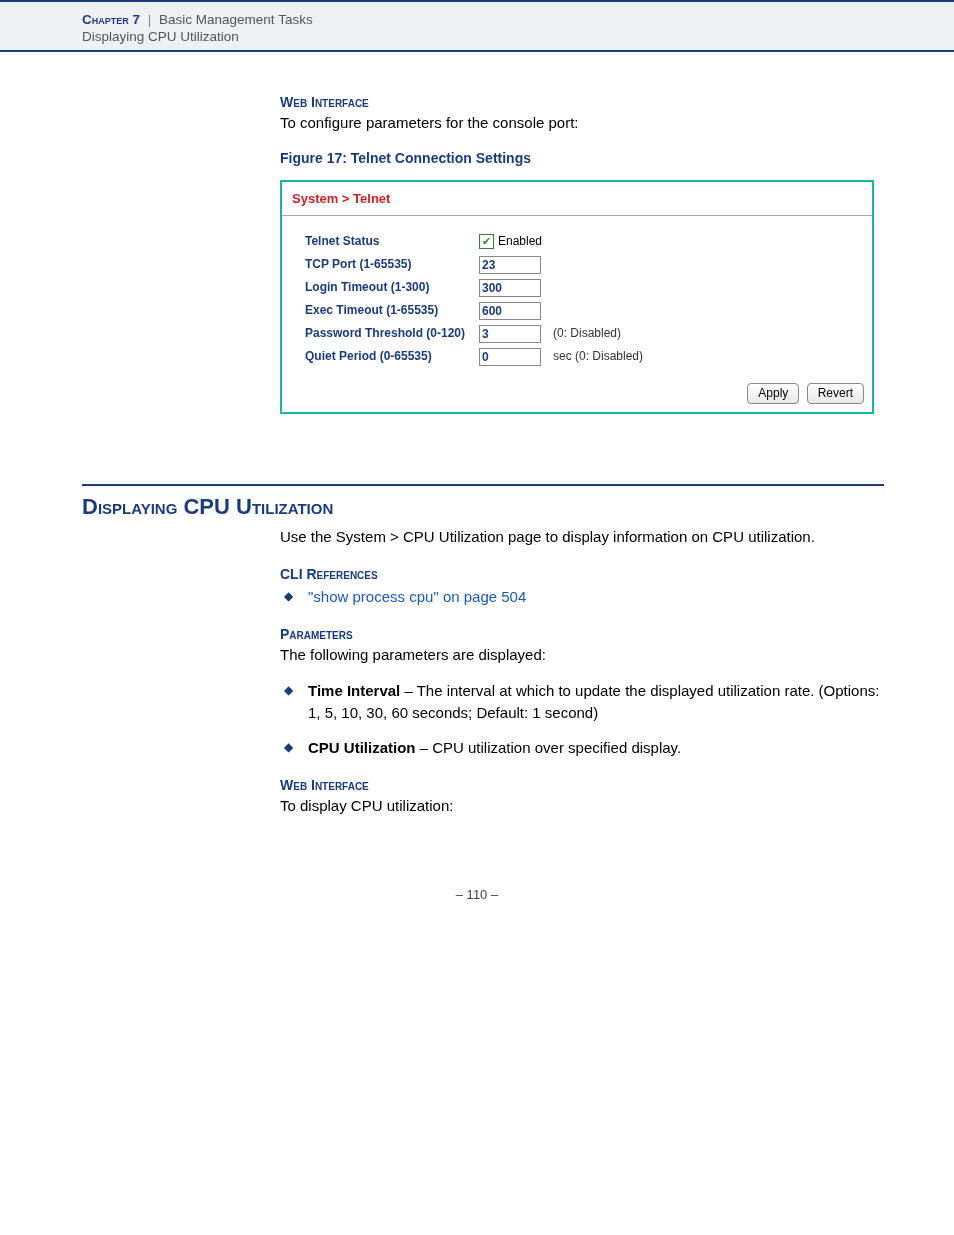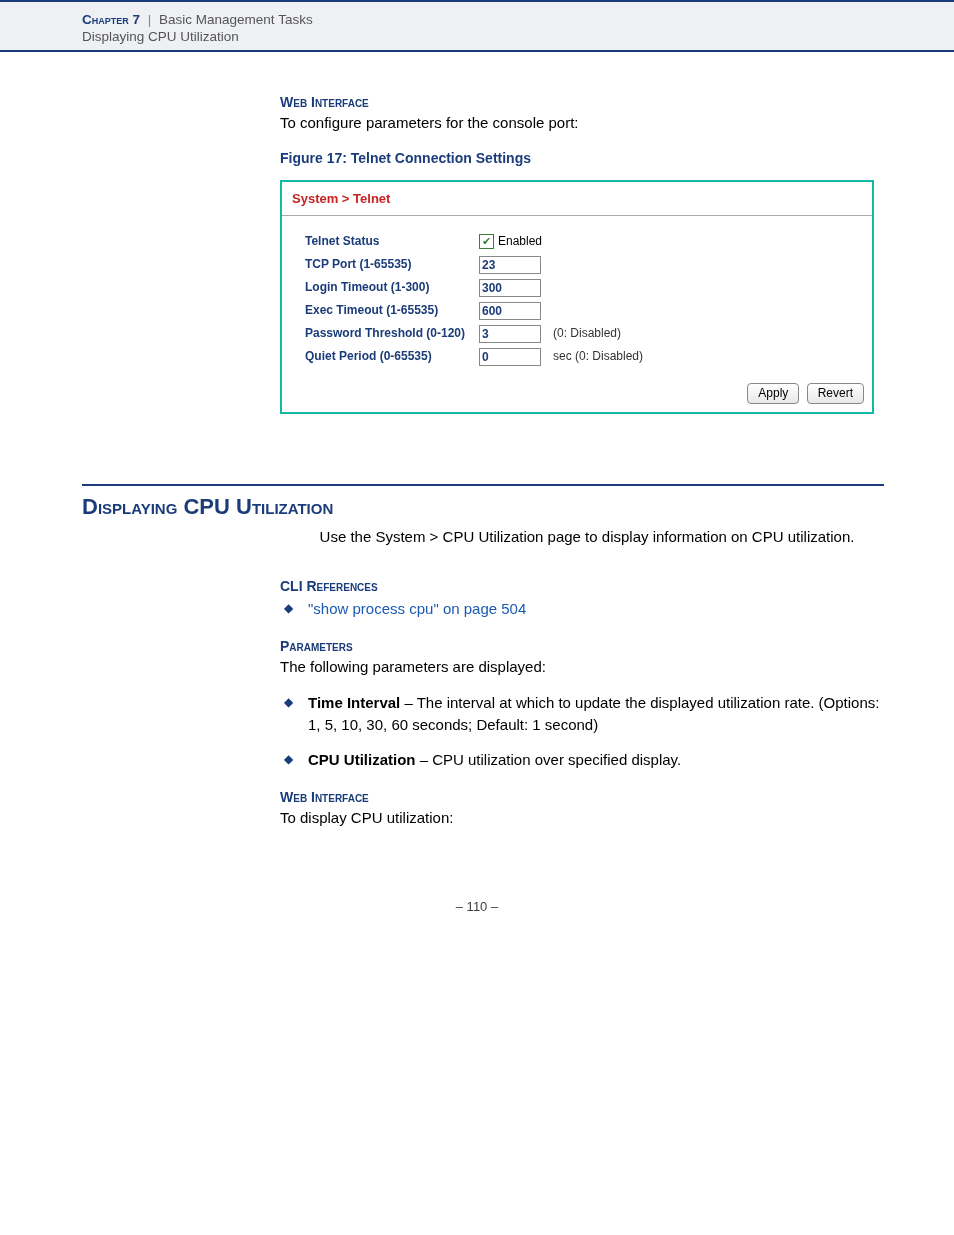--- a/index.html
+++ b/index.html
@@ -242,21 +242,21 @@
         <span class="btn">Apply</span>
         <span class="btn">Revert</span>
       </div>
     </div>
   </div>
 
   <div class="section-rule"></div>
   <div class="section-title">Displaying CPU Utilization</div>
 
   <div class="content2">
-    <div style="margin-bottom:28px;text-align:center;">Use the System &gt; CPU Utilization page to display information on CPU utilization.</div>
+    <div style="margin-bottom:16px;">Use the System &gt; CPU Utilization page to display information on CPU utilization.</div>
 
     <div class="small-heading">CLI References</div>
     <ul class="diamond">
       <li>
         <span class="link">"show process cpu" on page 504</span>
       </li>
     </ul>
 
     <div class="small-heading">Parameters</div>
     <div>The following parameters are displayed:</div>

